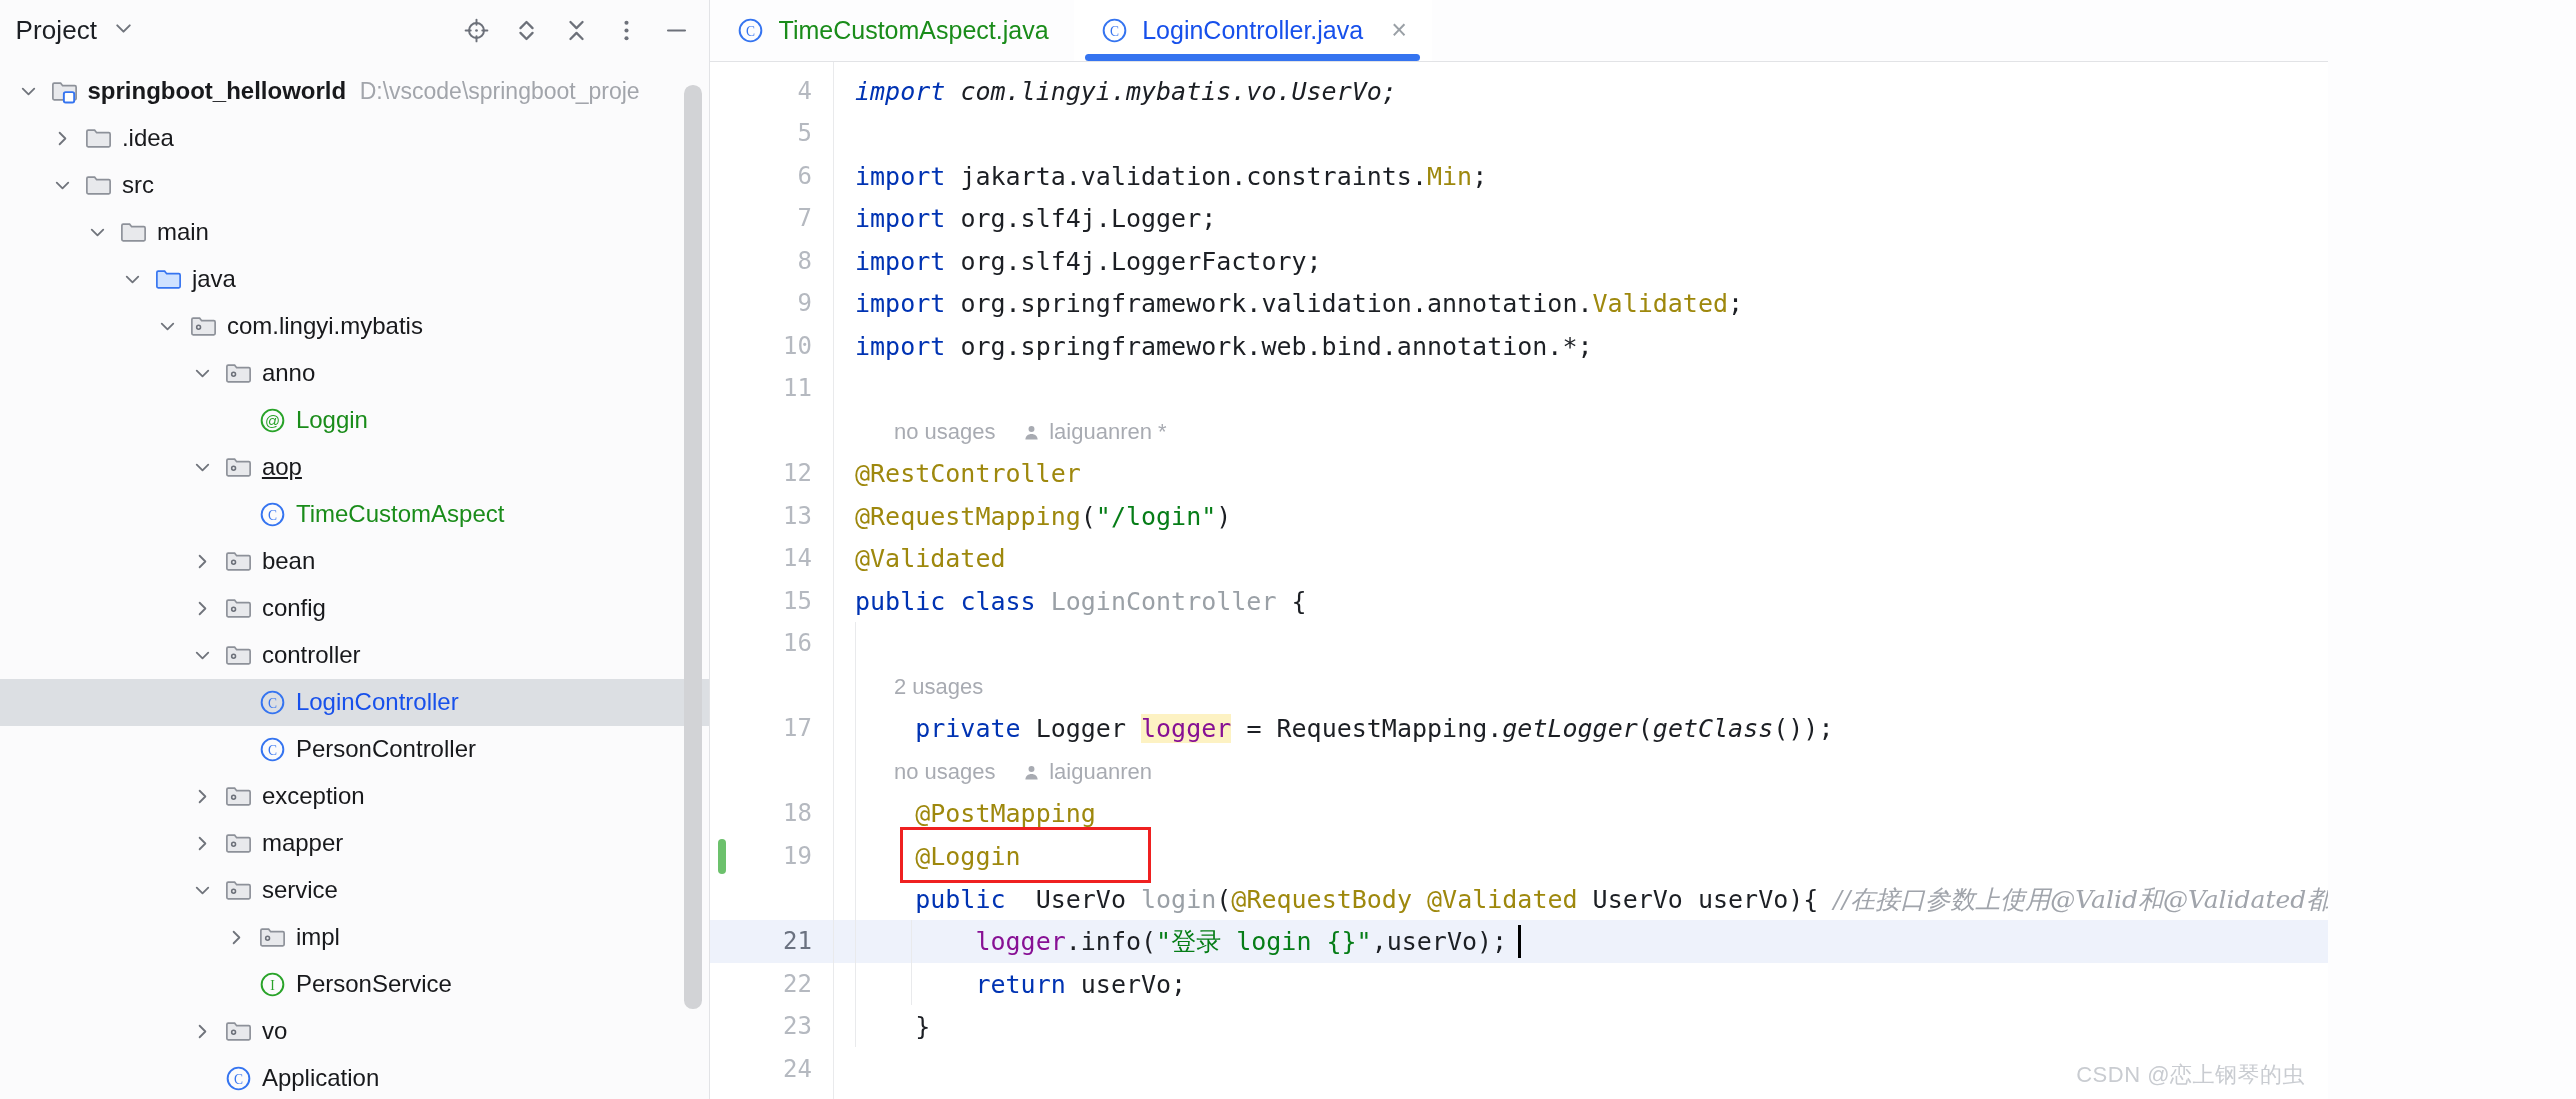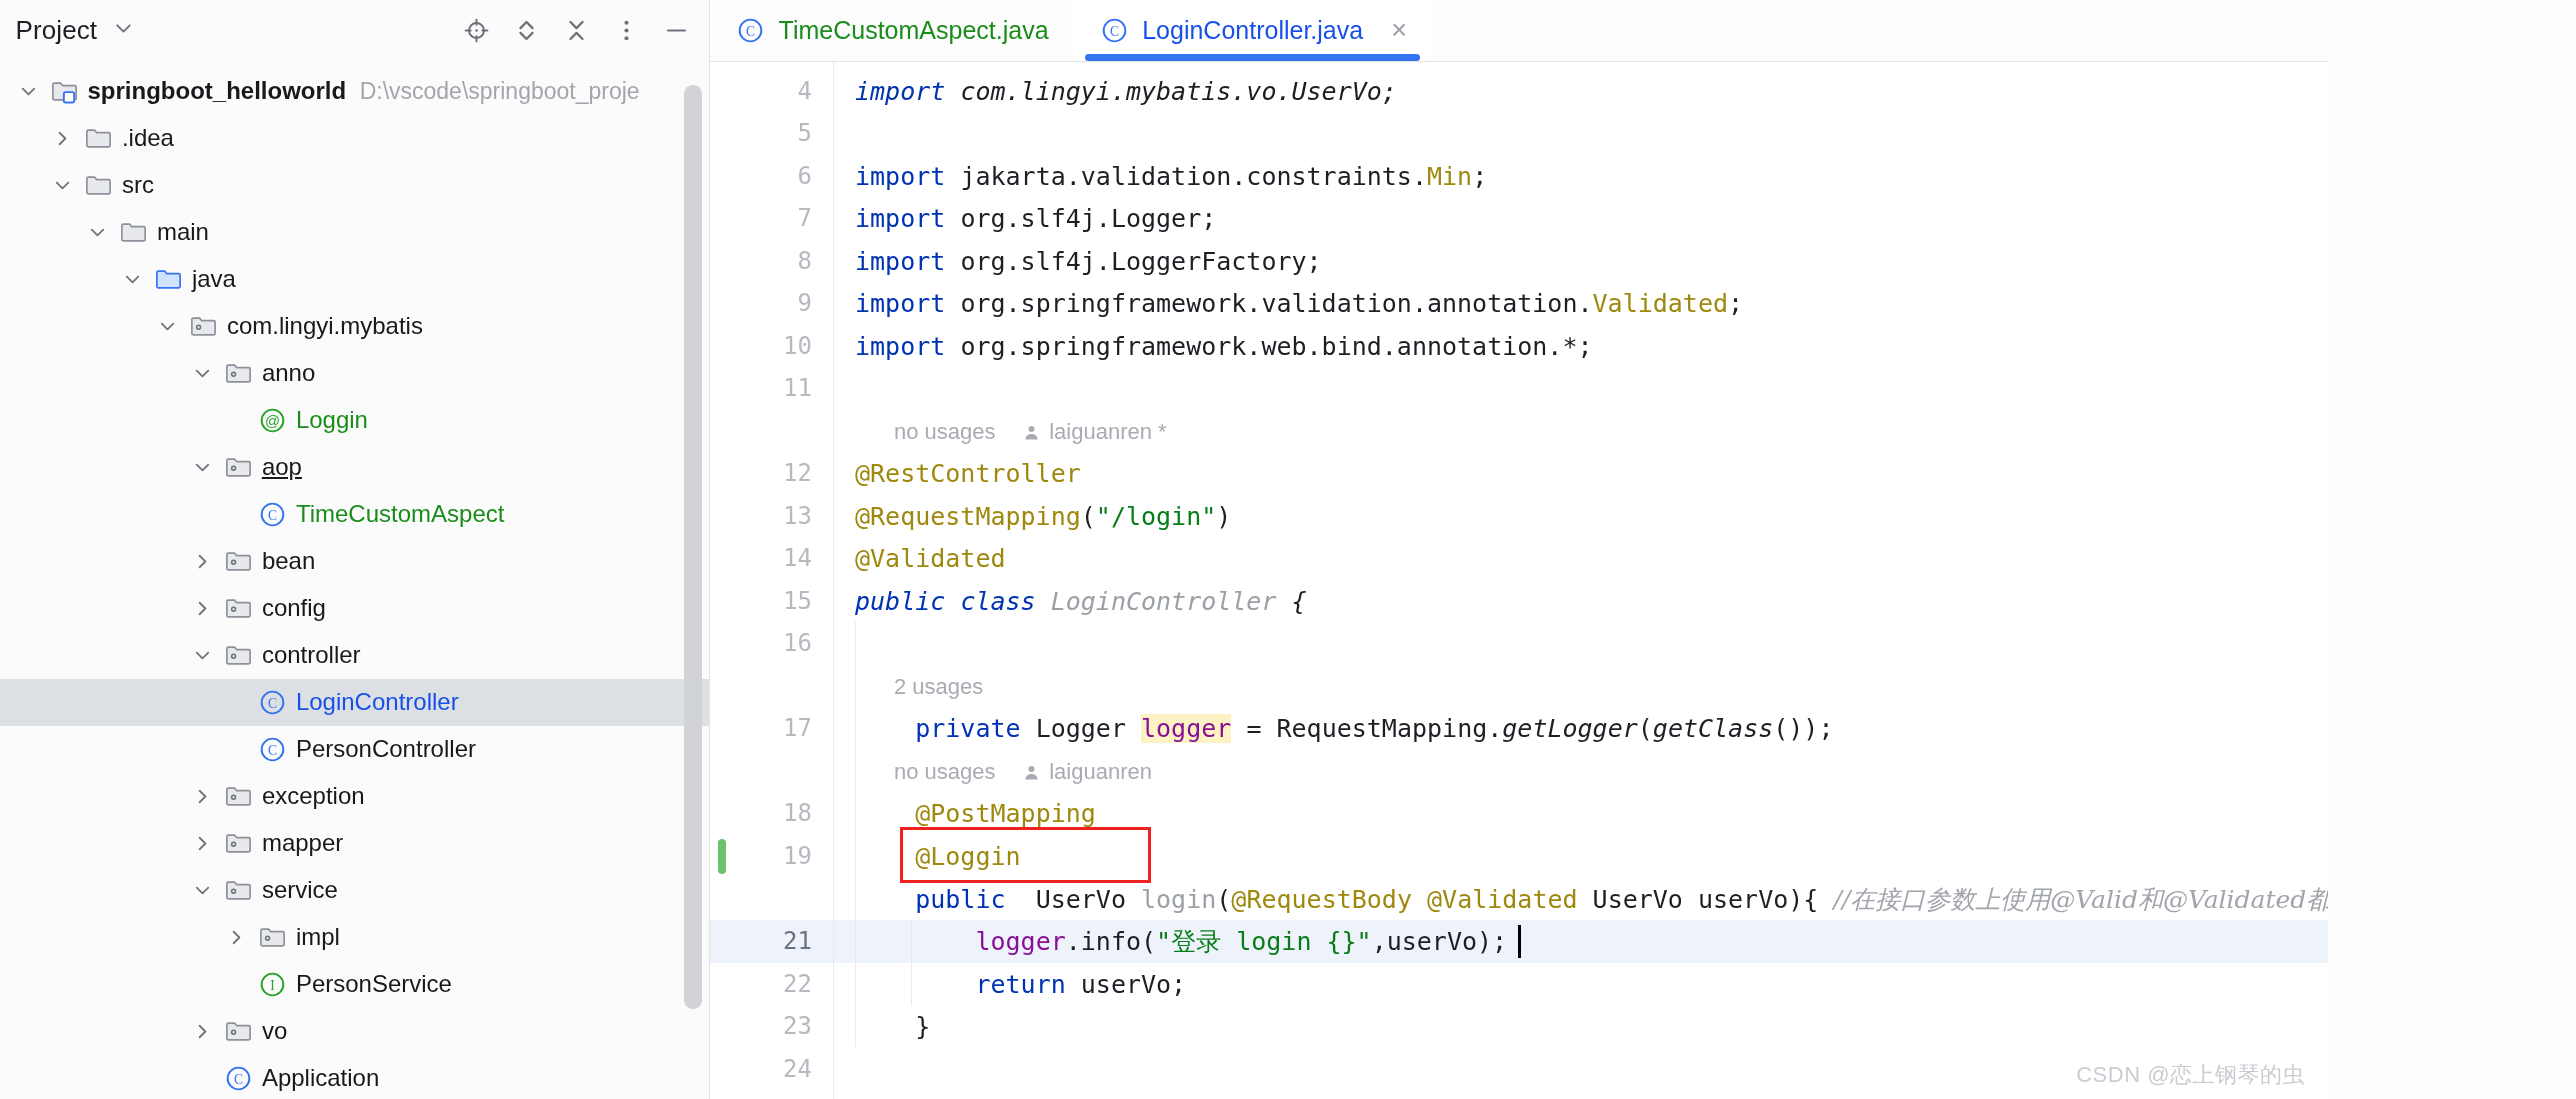--- a/index.html
+++ b/index.html
@@ -559,21 +559,21 @@
           <div class="cline" style="top: 220px;"><span class="kw">import</span> <span class="cls">org.springframework.validation.annotation.</span><span class="ann">Validated</span><span class="cls">;</span></div>
           <div class="cline" style="top: 263px;"><span class="kw">import</span> <span class="cls">org.springframework.web.bind.annotation.*;</span></div>
           <div class="cline" style="top: 305px;"></div>
           <div class="hint" style="top: 348px;"><span>no usages</span><span class="who"><span style="display: inline-block; vertical-align: -3.9px; margin-right: 7.7px;"><svg width="21" height="21" viewBox="0 0 24 24">
                   <circle cx="12" cy="8" r="3.4" fill="#a8abb2"></circle>
                   <path d="M5 20c0-3.9 3.1-6.4 7-6.4s7 2.5 7 6.4z" fill="#a8abb2"></path>
                 </svg></span><span>laiguanren *</span></span></div>
           <div class="cline" style="top: 390px;"><span class="ann">@RestController</span></div>
           <div class="cline" style="top: 433px;"><span class="ann">@RequestMapping</span><span class="cls">(</span><span class="str">"/login"</span><span class="cls">)</span></div>
           <div class="cline" style="top: 475px;"><span class="ann">@Validated</span></div>
-          <div class="cline" style="top: 518px; font-style: italic;"><span class="kw">public</span> <span class="kw">class</span> <span class="dim">LoginController</span> <span class="cls">{</span></div>
+          <div class="cline" style="top: 518px;"><span class="kw">public</span> <span class="kw">class</span> <span class="dim">LoginController</span> <span class="cls">{</span></div>
           <div class="cline" style="top: 560px;"></div>
           <div class="hint" style="top: 603px;"><span>2 usages</span></div>
           <div class="cline" style="top: 645px;">    <span class="kw">private</span> <span class="cls">Logger</span> <span class="fld-hl">logger</span> <span class="cls">=</span> <span class="cls">RequestMapping.</span><span class="mth">getLogger</span><span class="cls">(</span><span class="mth">getClass</span><span class="cls">());</span></div>
           <div class="hint" style="top: 688px;"><span>no usages</span><span class="who"><span style="display: inline-block; vertical-align: -3.9px; margin-right: 7.7px;"><svg width="21" height="21" viewBox="0 0 24 24">
                   <circle cx="12" cy="8" r="3.4" fill="#a8abb2"></circle>
                   <path d="M5 20c0-3.9 3.1-6.4 7-6.4s7 2.5 7 6.4z" fill="#a8abb2"></path>
                 </svg></span><span>laiguanren</span></span></div>
           <div class="cline" style="top: 730px;">    <span class="ann">@PostMapping</span></div>
           <div class="cline" style="top: 773px;">    <span class="ann">@Loggin</span></div>
           <div class="cline" style="top: 816px;">    <span class="kw">public</span>  <span class="cls">UserVo</span> <span class="dim">login</span><span class="cls">(</span><span class="ann">@RequestBody</span> <span class="ann">@Validated</span> <span class="cls">UserVo userVo){</span> <span class="cmt">//在接口参数上使用@Valid和@Validated都可以;</span></div>

